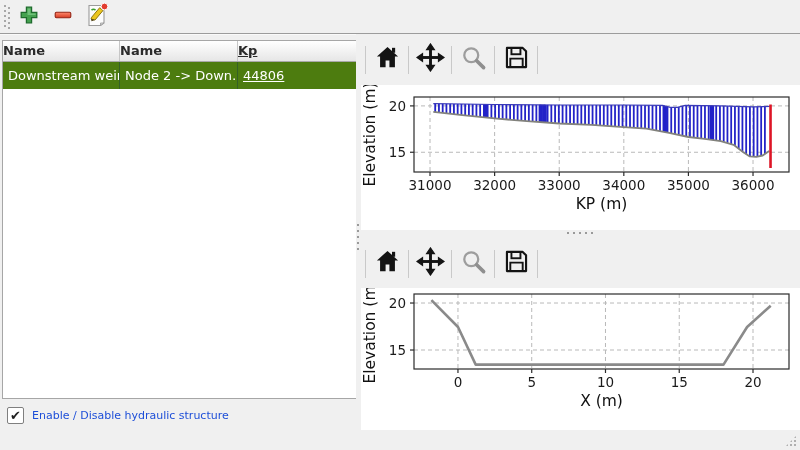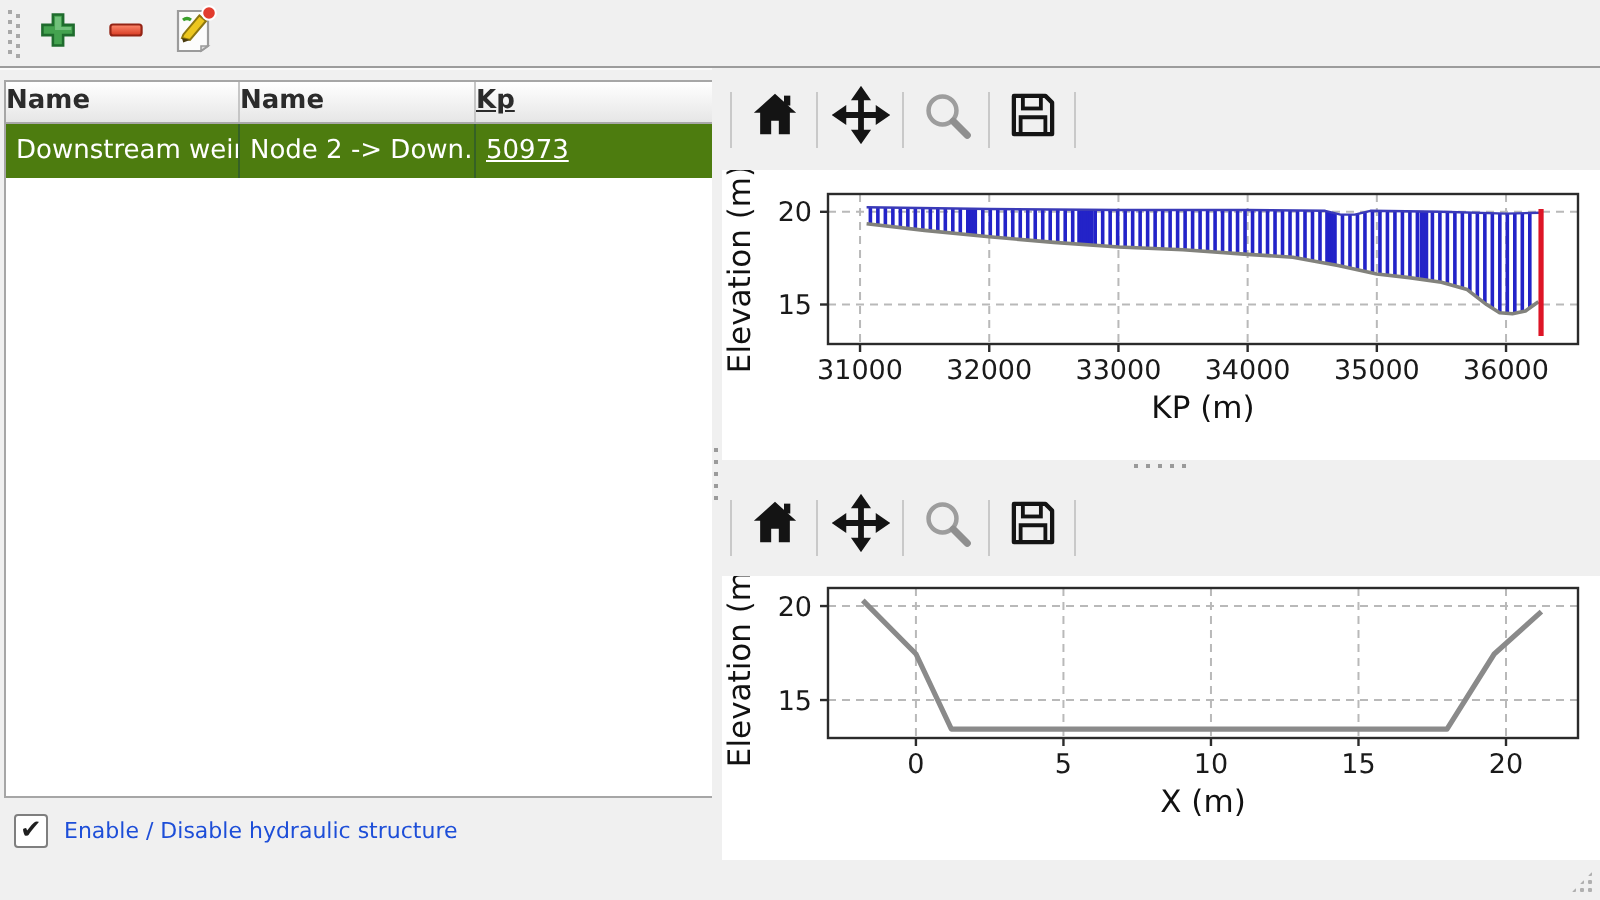--- a/index.html
+++ b/index.html
@@ -99,21 +99,21 @@
 
 <div class="table-wrap">
   <div class="thead">
     <div class="th col-name">Name</div>
     <div class="th col-reach">Name</div>
     <div class="th col-kp">Kp</div>
   </div>
   <div class="trow">
     <div class="td col-name">Downstream weir</div>
     <div class="td col-reach">Node 2 -&gt; Down…</div>
-    <div class="td col-kp">50973</div>
+    <div class="td col-kp">44806</div>
   </div>
 </div>
 
 <div class="chk-row">
   <div class="chk-box">✔</div>
   <div class="chk-label">Enable / Disable hydraulic structure</div>
 </div>
 
 <div class="vsplit">
     <div class="vgrip"></div>

